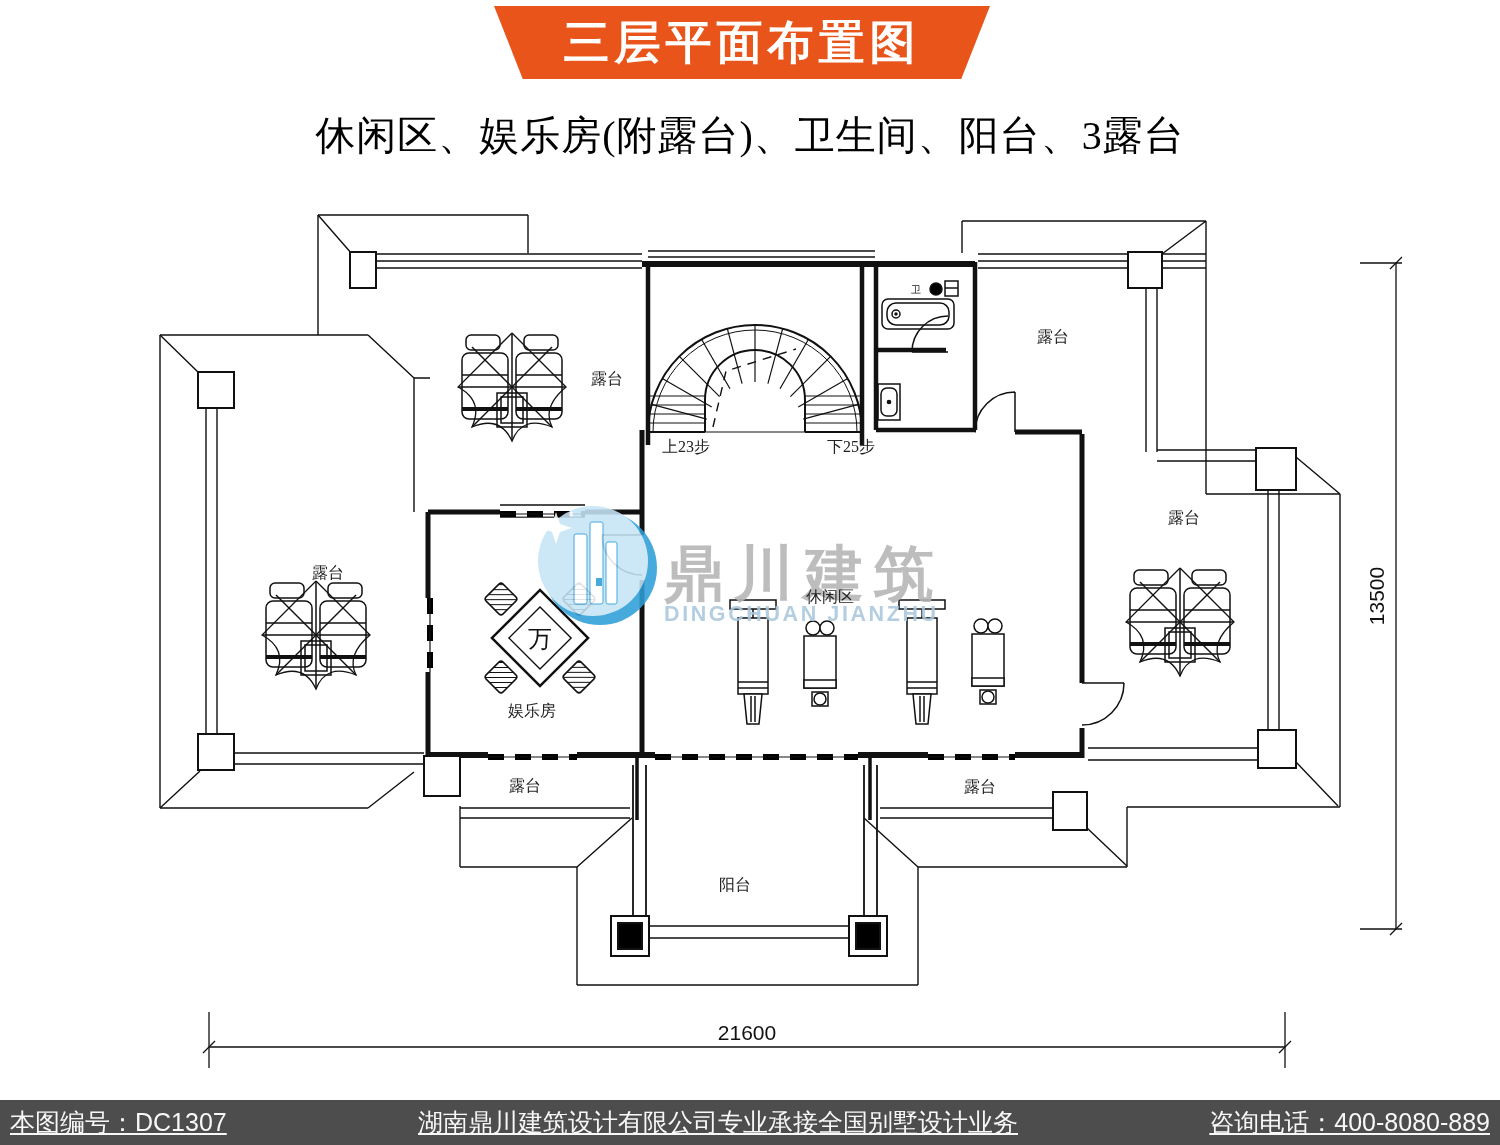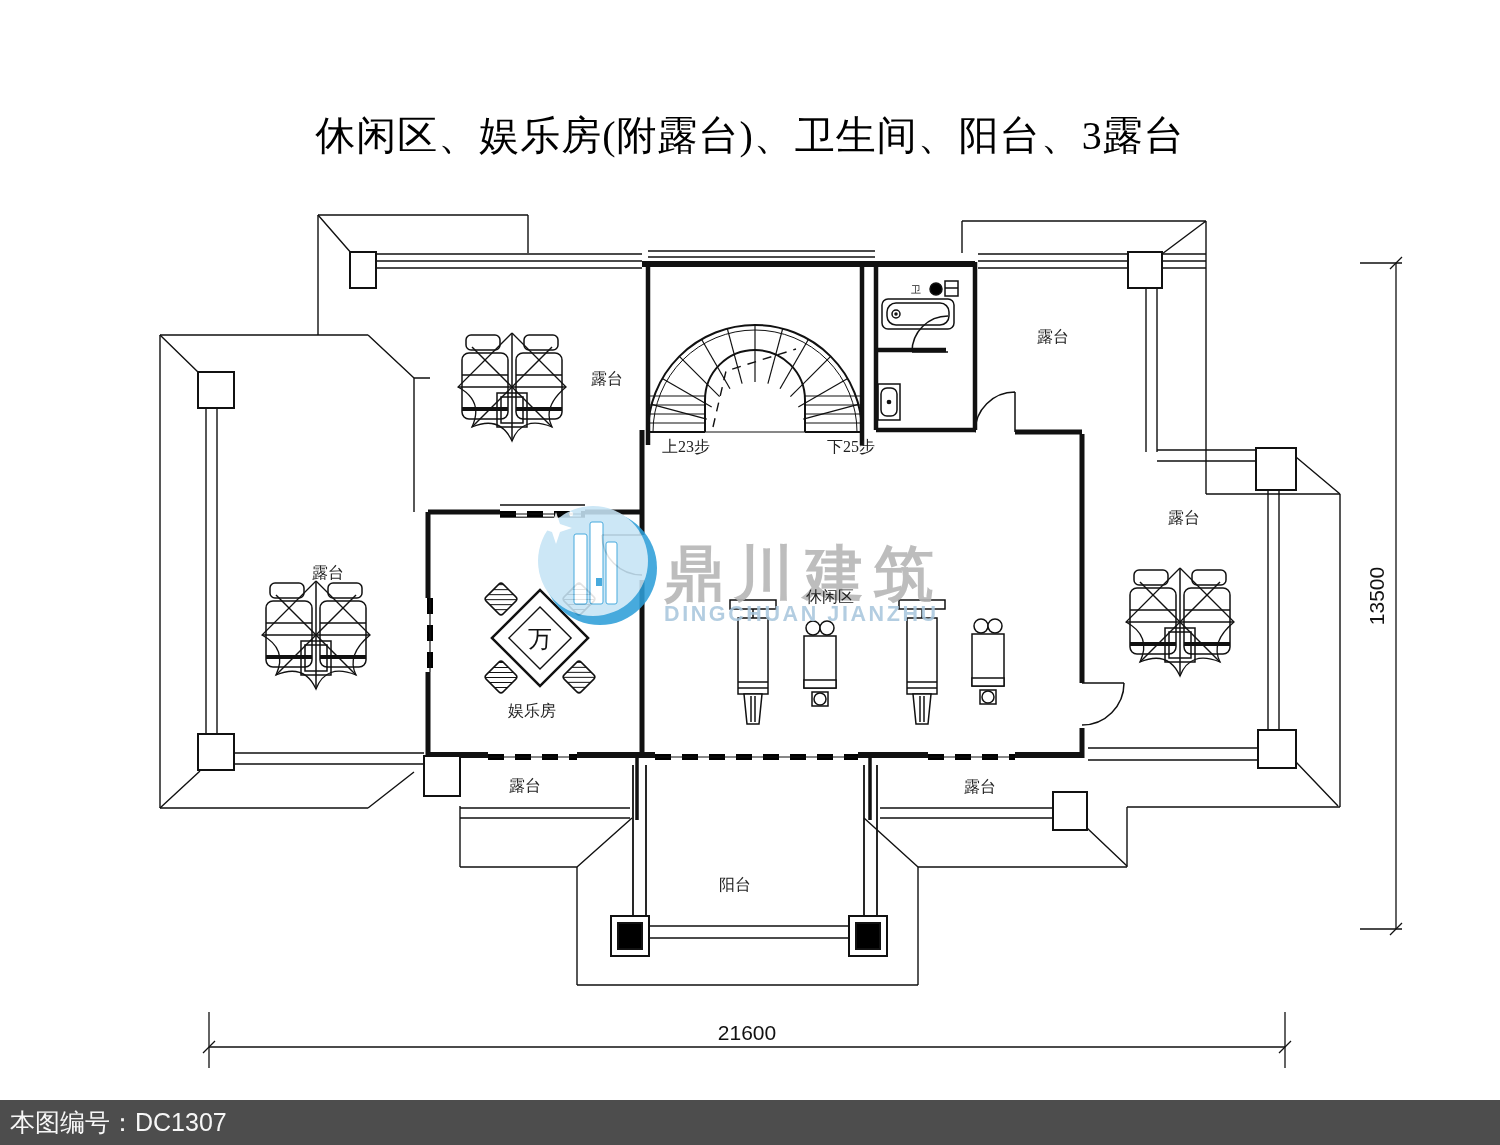--- a/index.html
+++ b/index.html
@@ -7,30 +7,33 @@
         font-family:"Liberation Sans",sans-serif;}
   #banner{position:absolute;left:494px;top:6px;width:496px;height:73px;
           clip-path:polygon(0 0,100% 0,94.2% 100%,5.8% 100%);
           display:flex;align-items:center;justify-content:center;}
   #banner span{color:#fff;font-size:46px;font-weight:bold;letter-spacing:5px;}
   #subtitle{position:absolute;left:0;top:108px;width:100%;text-align:center;
             font-family:"Liberation Serif",serif;font-size:40px;color:#000000;letter-spacing:1px;}
   #plansvg{position:absolute;left:0;top:0;}
   #footer{position:absolute;left:0;bottom:0;width:100%;height:45px;box-sizing:border-box;
           display:flex;align-items:center;justify-content:space-between;padding:0 10px;
-          color:#f7f7f7;font-size:25px;white-space:nowrap;}
+          color:#f7f7f7;font-size:25px;white-space:nowrap;text-decoration:underline;}
   .lbl{font-family:"Liberation Serif",serif;font-size:16px;fill:#222;}
   .dimt{font-size:21px;fill:#111;}
   svg line,svg path,svg rect,svg circle,svg polyline{vector-effect:none;}
 </style>
 </head>
 <body>
 
 <div id="page">
 
+  <div id="banner" style="background: rgb(232, 84, 26);">
+    <span style="color: rgb(255, 255, 255);">三层平面布置图</span>
+  </div>
 
   <div id="subtitle">休闲区、娱乐房(附露台)、卫生间、阳台、3露台</div>
 
   <svg id="plansvg" width="1500" height="1145" viewBox="0 0 1500 1145">
     <defs>
       <pattern id="ht" width="5" height="5" patternUnits="userSpaceOnUse" patternTransform="rotate(45)">
         <rect width="5" height="5" fill="#fff"></rect>
           <line x1="0" y1="0" x2="0" y2="5" stroke="#111" stroke-width="2"></line>
       </pattern>
 
@@ -245,14 +248,16 @@
       <path d="M203,1053 L215,1041 M1279,1053 L1291,1041"></path>
       <path d="M1360,263 H1402 M1360,929 H1402 M1396,263 V929"></path>
       <path d="M1390,269 L1402,257 M1390,935 L1402,923"></path>
     </g>
     <text class="dimt" x="747" y="1040" text-anchor="middle">21600</text>
     <text class="dimt" text-anchor="middle" transform="translate(1384,596) rotate(-90)">13500</text>
   </svg>
 
   <div id="footer" style="background: rgb(77, 77, 77);">
     <span>本图编号：DC1307</span>
+    <span>湖南鼎川建筑设计有限公司专业承接全国别墅设计业务</span>
+    <span>咨询电话：400-8080-889</span>
   </div>
 </div>
 
 </body></html>

